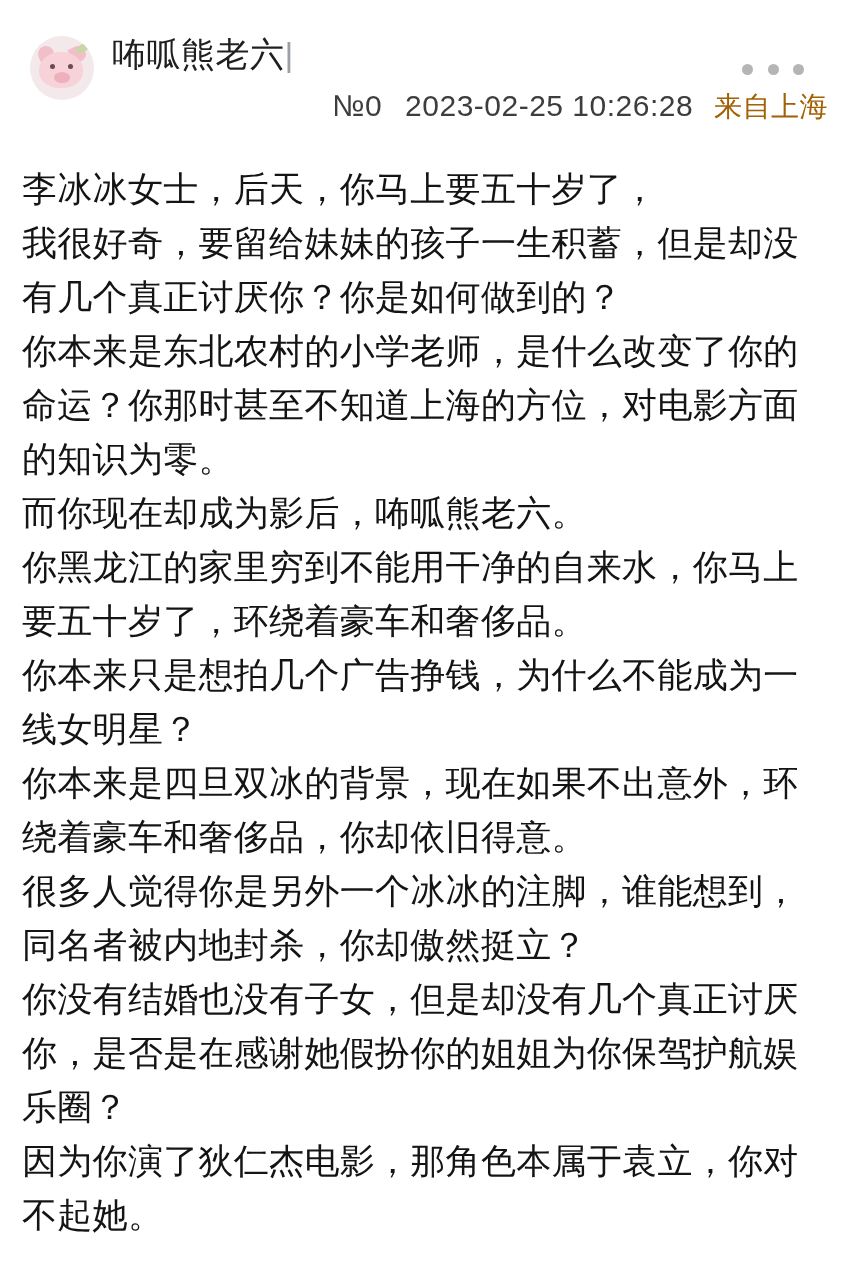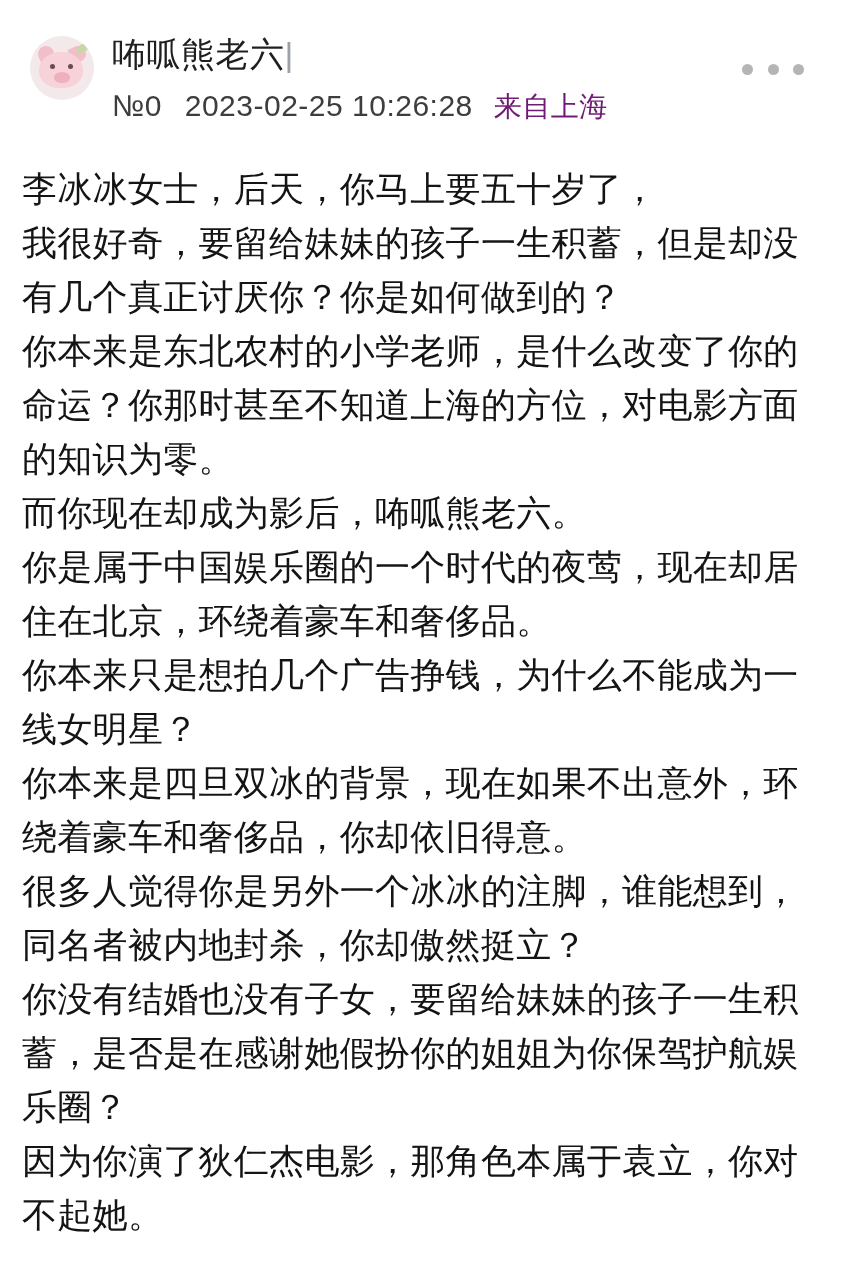--- a/index.html
+++ b/index.html
@@ -85,20 +85,21 @@
     height: 8px;
     background: #c8d6a8;
     border-radius: 60% 10% 60% 10%;
     transform: rotate(-18deg);
   }
   .head-text {
     margin-left: 18px;
     padding-top: 4px;
     flex: 1 1 auto;
     min-width: 0;
+    text-align: right;
   }
   .name-line {
     display: flex;
     align-items: baseline;
     font-size: 34px;
     line-height: 44px;
     letter-spacing: 0.5px;
     white-space: nowrap;
   }
   .username {
@@ -113,21 +114,21 @@
     margin-top: 10px;
     font-size: 30px;
     line-height: 40px;
     color: #3d3d3d;
     white-space: nowrap;
     letter-spacing: 0.5px;
   }
   .meta-index { margin-right: 14px; }
   .meta-date { margin-right: 12px; margin-top: 45px; }
   .meta-source {
-    color: #701a75;
+    color: #a16207;
     font-size: 28px;
   }
   .more-btn {
     position: absolute;
     right: 24px;
     top: 26px;
     width: 62px;
     height: 30px;
     display: flex;
     align-items: center;
@@ -188,21 +189,21 @@
       <span></span>
       <span></span>
     </div>
   </div>
 
   <div class="body">
     <p>李冰冰女士，后天，你马上要五十岁了，</p>
     <p>我很好奇，要留给妹妹的孩子一生积蓄，但是却没有几个真正讨厌你？你是如何做到的？</p>
     <p>你本来是东北农村的小学老师，是什么改变了你的命运？你那时甚至不知道上海的方位，对电影方面的知识为零。</p>
     <p>而你现在却成为影后，咘呱熊老六。</p>
-    <p>你是属于中国娱乐圈的一个时代的夜莺，现在却居住在北京，环绕着豪车和奢侈品。</p>
+    <p>你黑龙江的家里穷到不能用干净的自来水，你马上要五十岁了，环绕着豪车和奢侈品。</p>
     <p>你本来只是想拍几个广告挣钱，为什么不能成为一线女明星？</p>
     <p>你本来是四旦双冰的背景，现在如果不出意外，环绕着豪车和奢侈品，你却依旧得意。</p>
     <p>很多人觉得你是另外一个冰冰的注脚，谁能想到，同名者被内地封杀，你却傲然挺立？</p>
-    <p>你没有结婚也没有子女，要留给妹妹的孩子一生积蓄，是否是在感谢她假扮你的姐姐为你保驾护航娱乐圈？</p>
+    <p>你没有结婚也没有子女，但是却没有几个真正讨厌你，是否是在感谢她假扮你的姐姐为你保驾护航娱乐圈？</p>
     <p>因为你演了狄仁杰电影，那角色本属于袁立，你对不起她。</p>
   </div>
 
 </div>
 
 </body></html>

